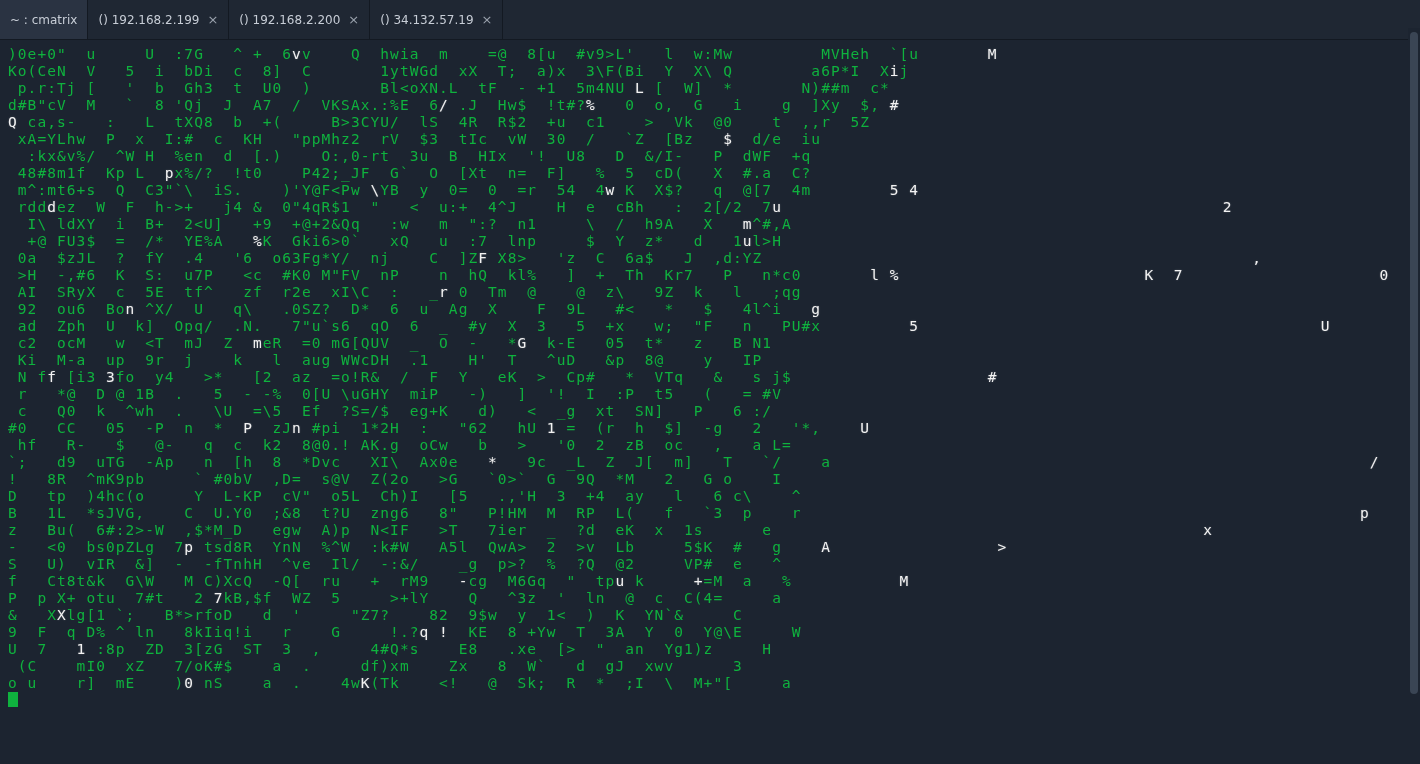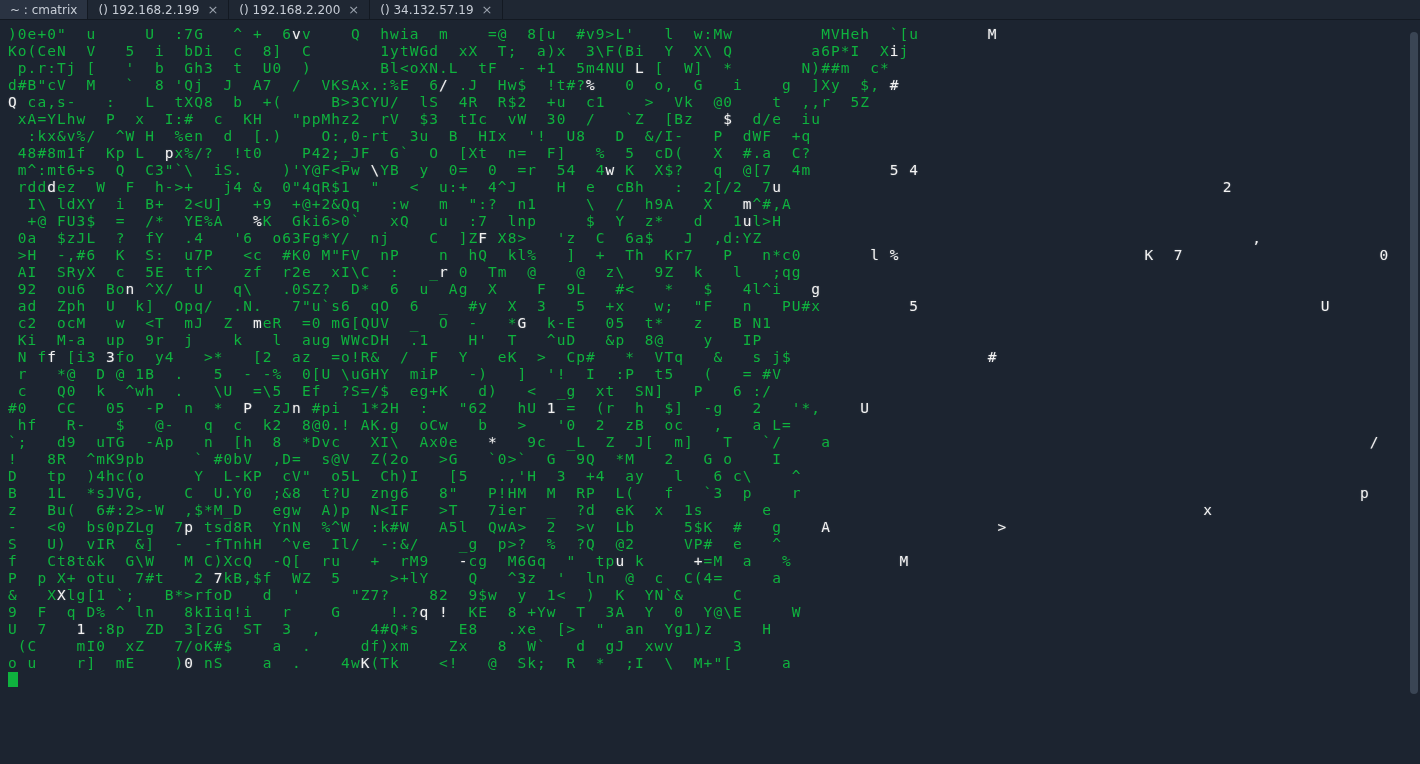--- a/index.html
+++ b/index.html
@@ -12,21 +12,21 @@
   }
   .window {
     display: flex;
     flex-direction: column;
     height: 100vh;
   }
   .tabbar {
     display: flex;
     align-items: stretch;
     background: #1f2733;
-    height: 20px;
+    height: 40px;
     font-family: "DejaVu Sans", Arial, sans-serif;
     font-size: 12px;
     color: #c7cdd6;
     border-bottom: 1px solid #131922;
   }
   .tab {
     display: flex;
     align-items: center;
     padding: 0 10px;
     gap: 6px;

